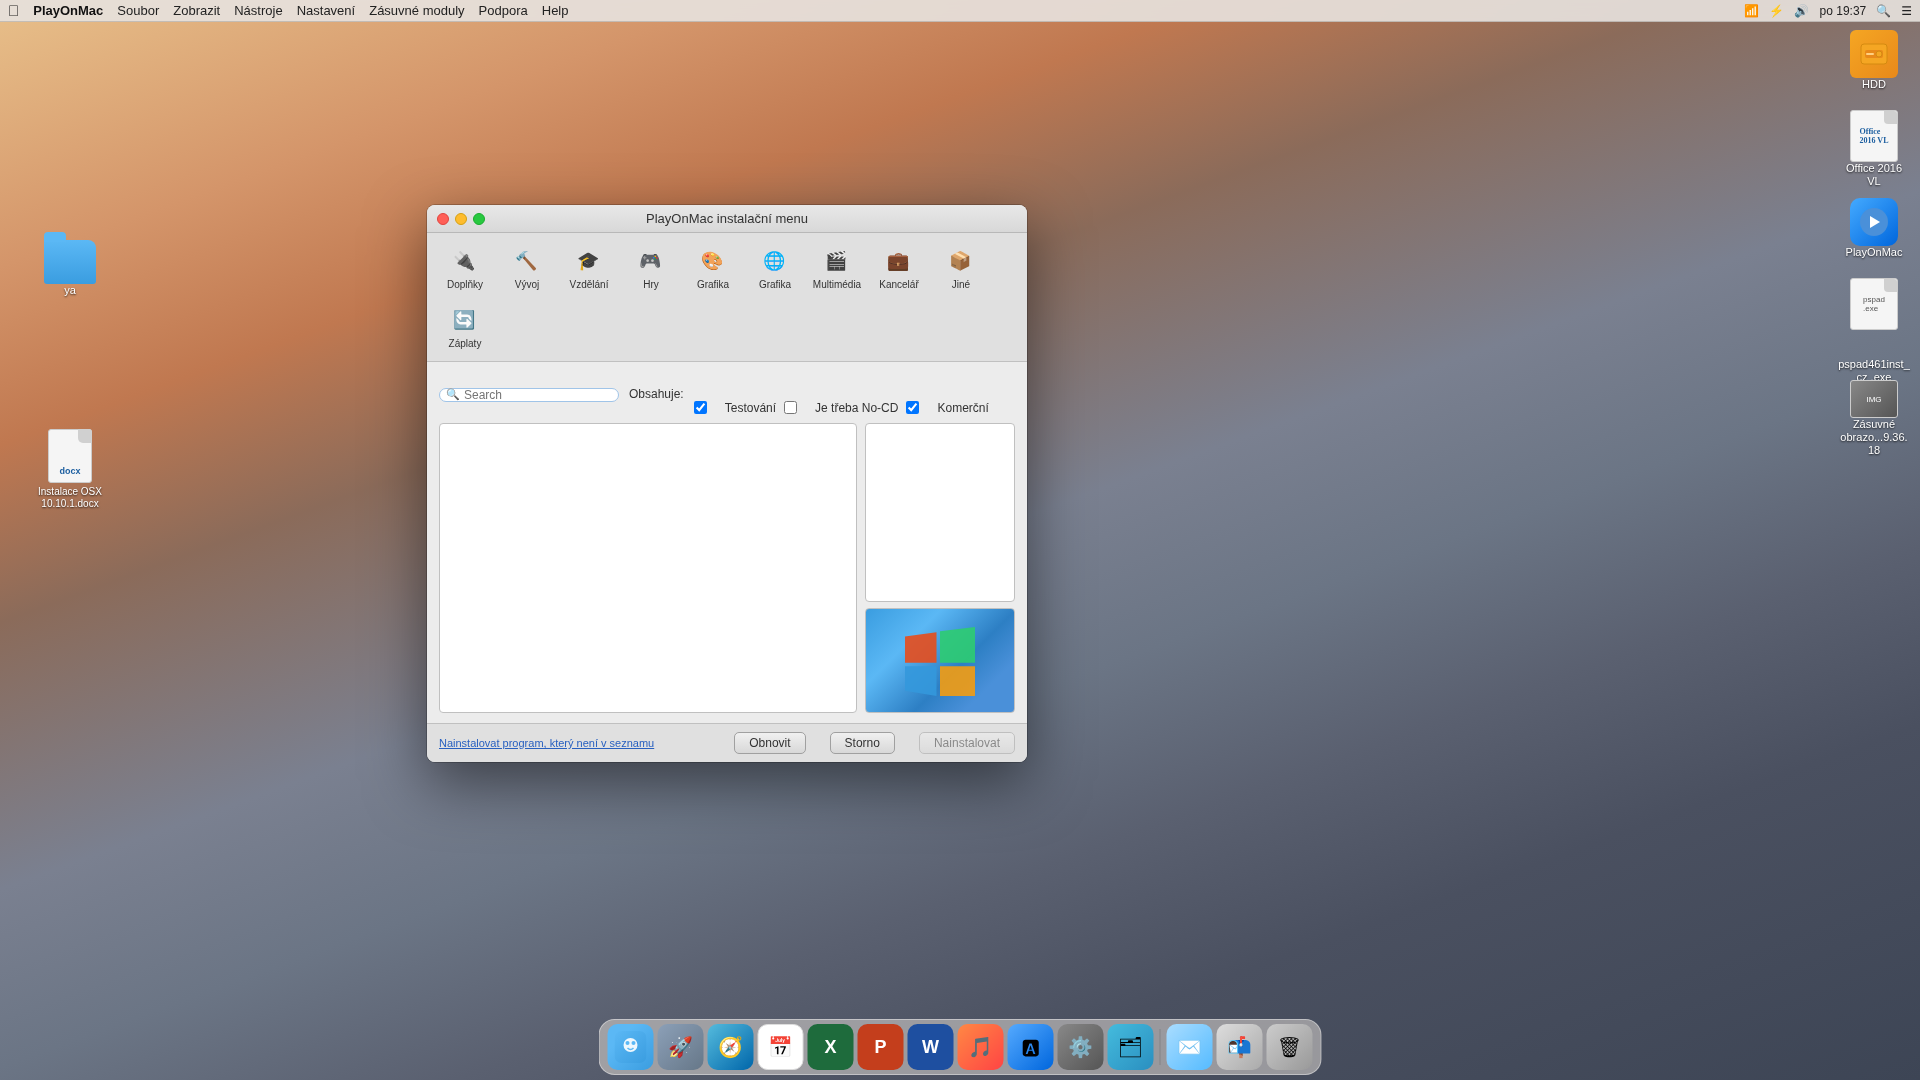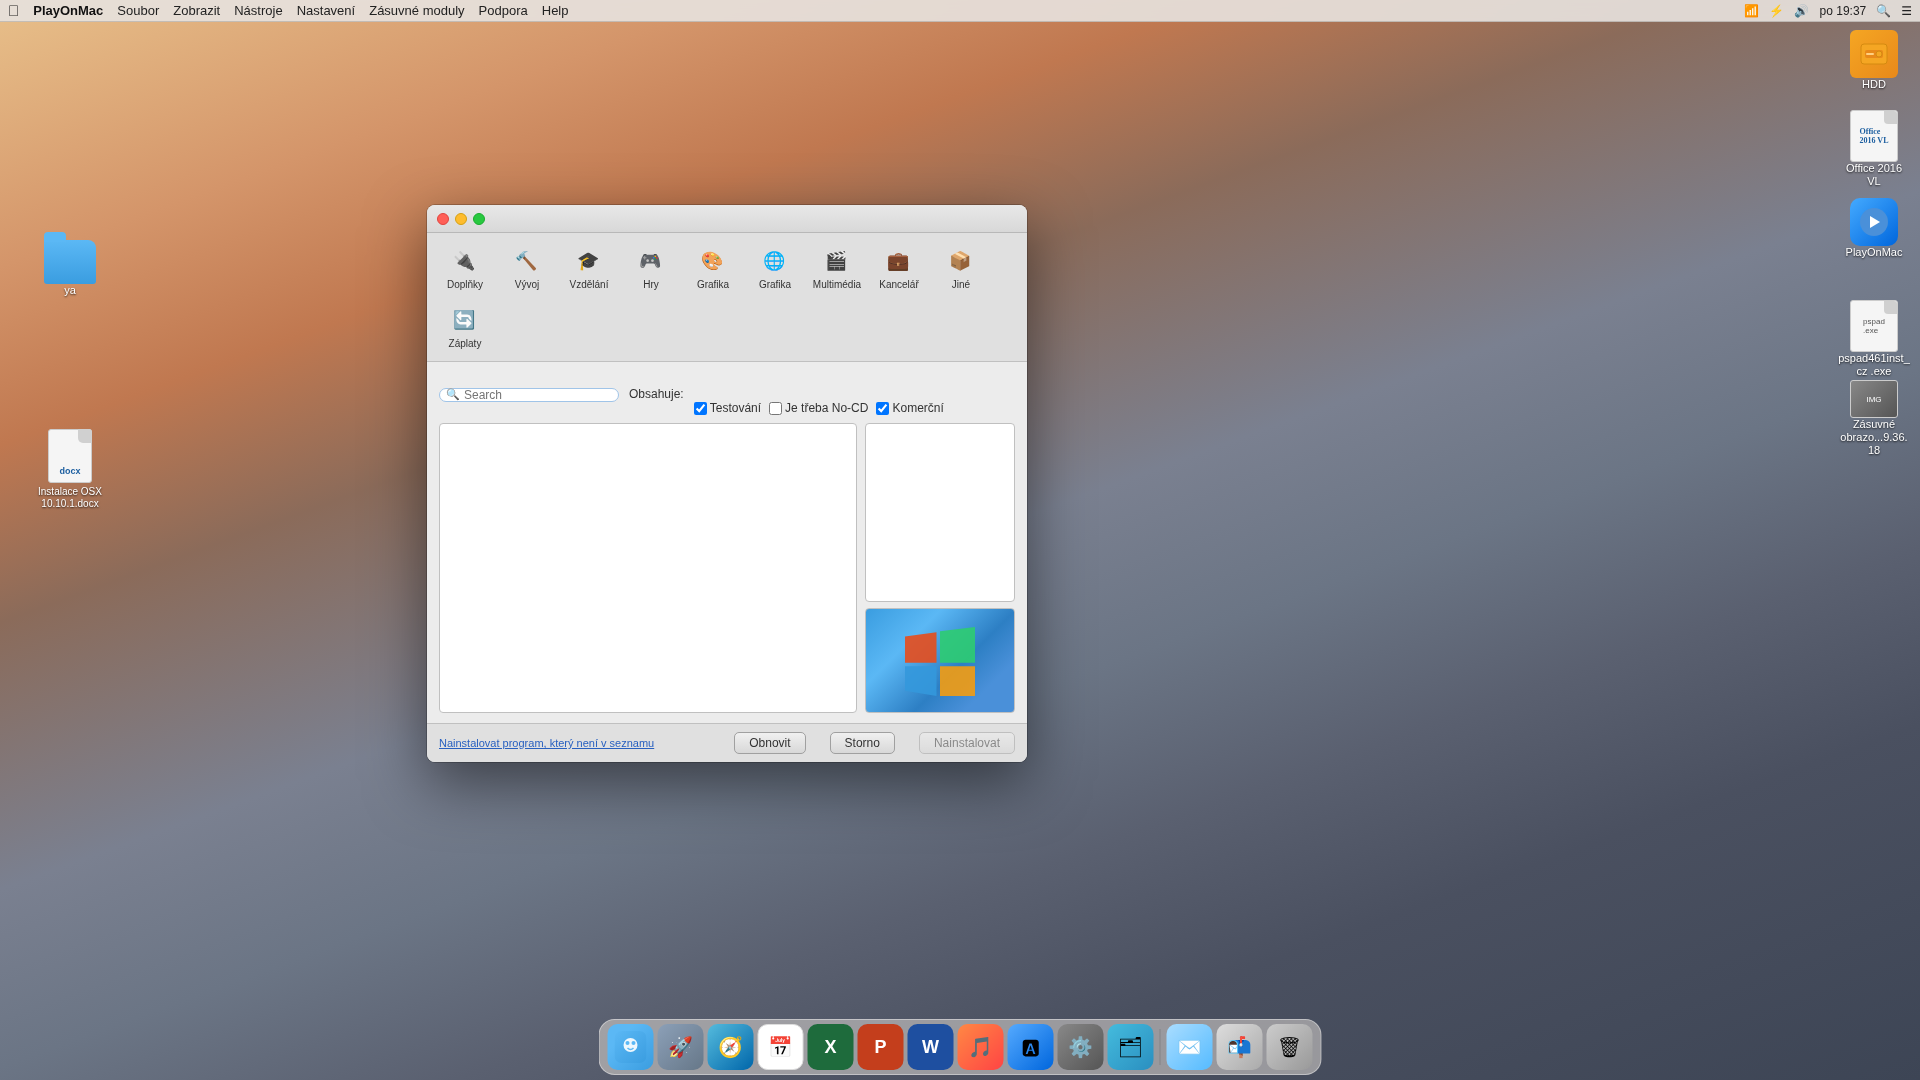--- a/index.html
+++ b/index.html
@@ -290,22 +290,21 @@
       font-size: 12px;
       color: #333;
     }
     .filter-group {
       display: flex;
       align-items: center;
       gap: 8px;
     }
     .filter-item {
       display: flex;
-      align-items: center;
-      gap: 3px;
+      gap: 18px;
       font-size: 12px;
       color: #333;
       margin-top: 29px;
     }
     .filter-item input[type="checkbox"] {
       width: 13px;
       height: 13px;
     }
 
     
@@ -462,21 +461,21 @@
   <div class="desktop-icon" style="top: 198px;">
     <div class="pomac-icon">
       <svg width="32" height="32" viewBox="0 0 32 32">
         <circle cx="16" cy="16" r="14" fill="#4a90d9"></circle>
         <path d="M12 10 L22 16 L12 22 Z" fill="white"></path>
       </svg>
     </div>
     <div class="icon-label">PlayOnMac</div>
   </div>
 
-  <div class="desktop-icon" style="top: 300px;">
+  <div class="desktop-icon" style="top: 278px; gap: 28px;">
     <div style="width:48px; height:52px; background:#f5f5f5; border:1px solid #ccc; border-radius:3px; position:relative; display:flex; align-items:center; justify-content:center;">
       <div style="position:absolute;top:0;right:0;width:13px;height:13px;background:#d0d0d0;border-bottom-left-radius:4px;border-top-right-radius:3px;"></div>
       <span style="font-size:8px; color:#555;">pspad<br>.exe</span>
     </div>
     <div class="icon-label">pspad461inst_cz .exe</div>
   </div>
 
   <div class="desktop-icon" style="top: 380px;">
     <div style="width:48px; height:38px; background:linear-gradient(135deg,#888,#555); border-radius:3px; border:1px solid #ccc; display:flex; align-items:center; justify-content:center;">
       <span style="font-size:8px; color:white;">IMG</span>
@@ -485,20 +484,21 @@
   </div>
 
   <div id="dialog">
 
     <div id="dialog-titlebar">
       <div class="traffic-lights">
         <div class="traffic-light tl-red"></div>
         <div class="traffic-light tl-yellow"></div>
         <div class="traffic-light tl-green"></div>
       </div>
+      <div class="dialog-title">PlayOnMac instalační menu</div>
     </div>
 
     <div id="dialog-toolbar">
       <div class="toolbar-item">
         <div class="toolbar-icon">🔌</div>
         <div class="toolbar-label">Doplňky</div>
       </div>
       <div class="toolbar-item">
         <div class="toolbar-icon">🔨</div>
         <div class="toolbar-label">Vývoj</div>

